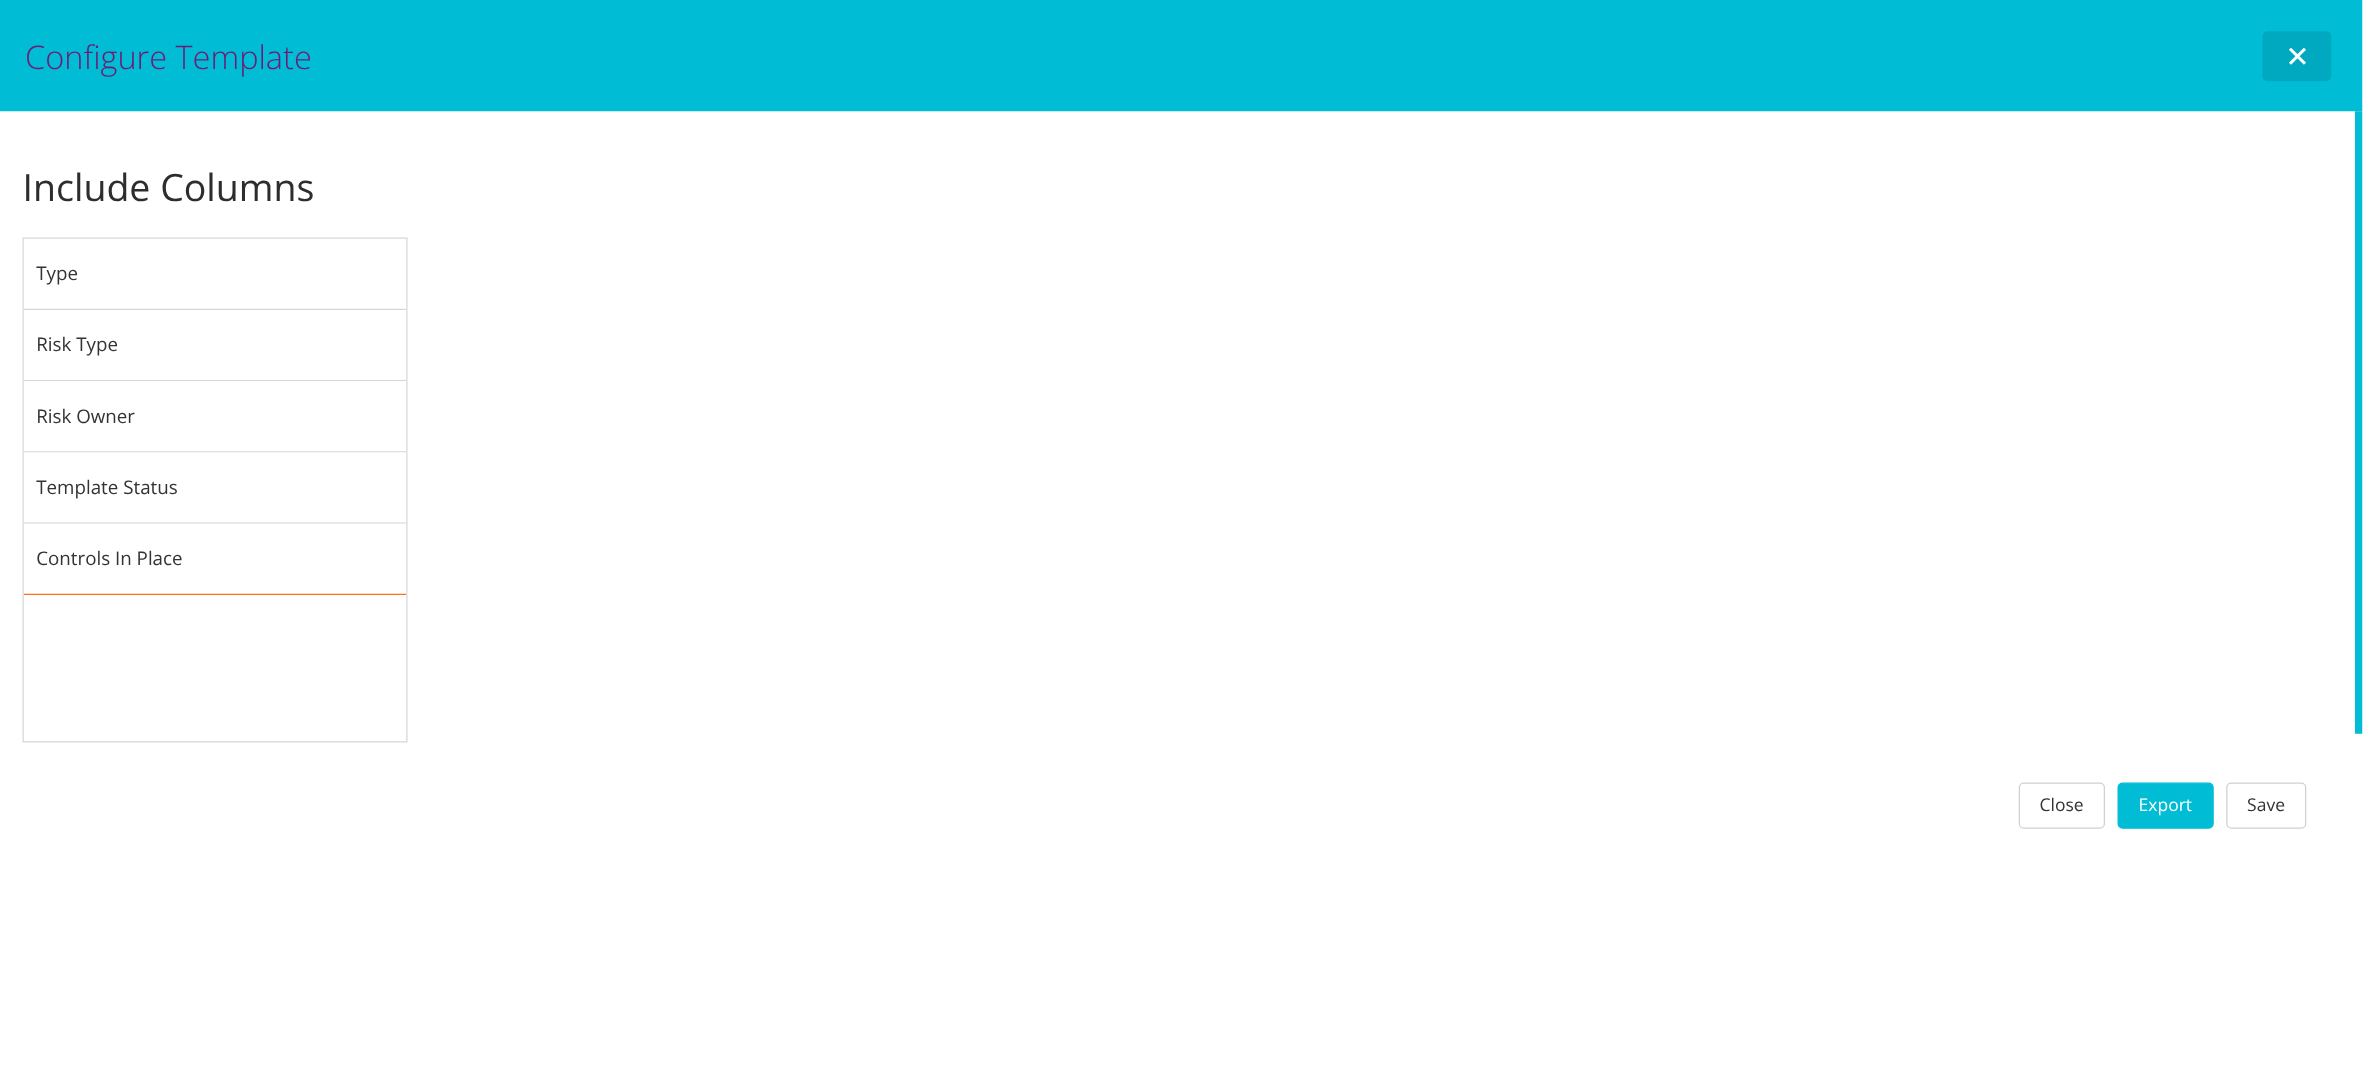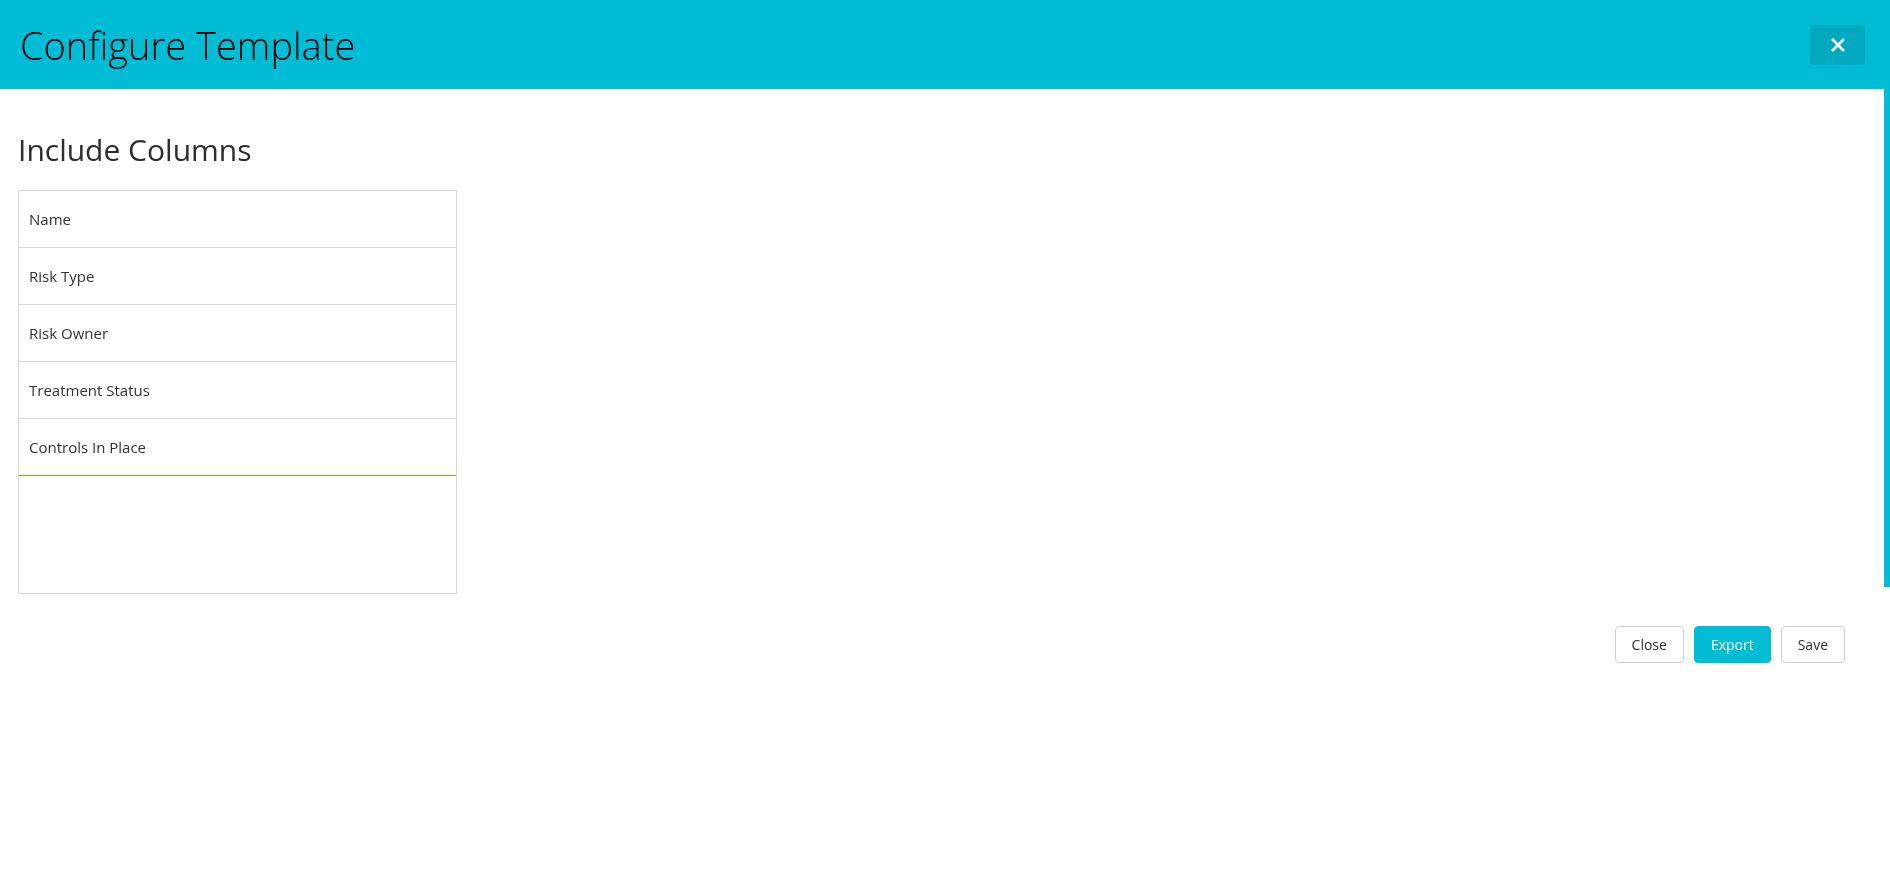--- a/index.html
+++ b/index.html
@@ -17,22 +17,22 @@
     }
     .header {
       background: #00bcd4;
       height: 89px;
       display: flex;
       align-items: center;
       justify-content: space-between;
       padding: 0 20px 0 20px;
     }
     .header-title {
-      color: #000000;
-      font-size: 38px;
+      color: #701a75;
+      font-size: 26px;
       font-weight: 300;
     }
     .close-x-btn {
       background: #00a9bf;
       border: none;
       border-radius: 4px;
       width: 55px;
       height: 40px;
       display: flex;
       align-items: center;
@@ -45,21 +45,21 @@
       stroke-width: 2.5;
     }
     .content {
       display: flex;
       padding: 40px 0 0 18px;
       gap: 25px;
       height: calc(100% - 89px - 196px);
       overflow: hidden;
     }
     .column-section {
-      width: 439px;
+      width: 308px;
     }
     .section-title {
       font-size: 30px;
       font-weight: 400;
       color: #2d2d2d;
       margin-bottom: 20px;
     }
     .column-list {
       border: 1px solid #d6d6d6;
       background: #ffffff;
@@ -124,24 +124,24 @@
       <line x1="3" y1="3" x2="15" y2="15"></line>
       <line x1="15" y1="3" x2="3" y2="15"></line>
     </svg>
   </button>
 </div>
 
 <div class="content">
   <div class="column-section">
     <h2 class="section-title">Include Columns</h2>
     <div class="column-list include-list">
-      <div class="list-item">Name</div>
+      <div class="list-item">Type</div>
       <div class="list-item">Risk Type</div>
       <div class="list-item">Risk Owner</div>
-      <div class="list-item">Treatment Status</div>
+      <div class="list-item">Template Status</div>
       <div class="list-item">Controls In Place</div>
     </div>
   </div>
 
 </div>
 
 <div class="right-scroll-indicator"></div>
 
 <div class="footer">
   <button class="btn">Close</button>

